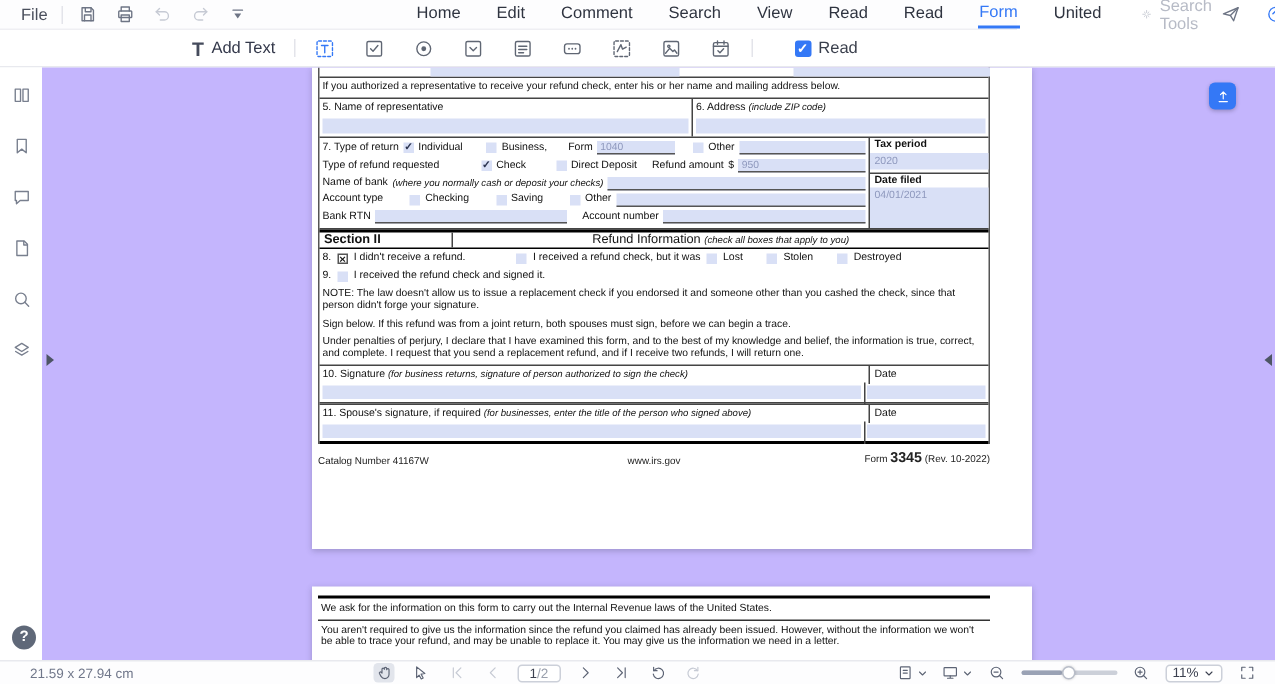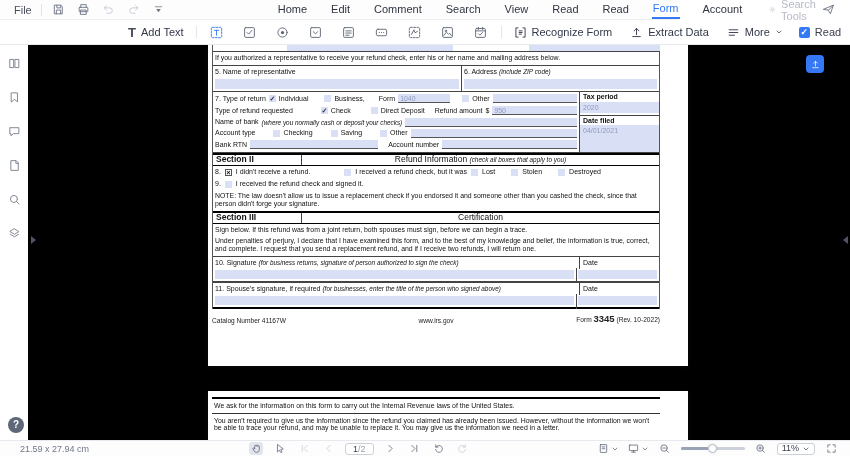--- a/index.html
+++ b/index.html
@@ -32,21 +32,21 @@
   .read-toggle { display:flex; align-items:center; gap:5px; margin-left:16px; }
   .read-box { width:11px; height:11px; background:#3478f6; border-radius:2px; color:#fff; font-size:9px; line-height:11px; text-align:center; font-weight:bold; }
 
   
   .main { position:absolute; left:0; top:45px; width:850px; height:395px; display:flex; }
   .sidebar { position:relative; width:28px; height:100%; background:#fff; flex:none; }
   .sb-items { display:flex; flex-direction:column; align-items:center; gap:18px; padding-top:10px; }
   .sbbtn { display:flex; align-items:center; justify-content:center; width:16px; height:16px; color:#787f8e; }
   .helpbtn { position:absolute; left:8px; bottom:7px; width:16px; height:16px; border-radius:50%; background:#5f6878; color:#fff; font-size:10px; font-weight:bold; text-align:center; line-height:16px; }
 
-  .docarea { position:relative; flex:1; height:100%; background:#000000; overflow:hidden; }
+  .docarea { position:relative; flex:1; height:100%; background:#c4b5fd; overflow:hidden; }
   .page { position:absolute; left:180px; width:480px; background:#fff; box-shadow:0 1px 4px rgba(40,45,60,.25); }
   #p1 { top:0; height:321px; }
   #p2 { top:346px; height:120px; }
 
   .floatbtn { position:absolute; left:778px; top:10px; width:18px; height:18px; background:#3478f6; border-radius:4px; display:flex; align-items:center; justify-content:center; color:#fff; box-shadow:0 1px 3px rgba(0,0,0,.25); }
   .handle { position:absolute; top:186px; width:8px; height:18px; display:flex; align-items:center; justify-content:center; }
   .handle.l { left:1px; } .handle.r { right:1px; }
   .tri-r { width:0; height:0; border-top:4px solid transparent; border-bottom:4px solid transparent; border-left:5px solid #4d5565; }
   .tri-l { width:0; height:0; border-top:4px solid transparent; border-bottom:4px solid transparent; border-right:5px solid #4d5565; }
 
@@ -323,21 +323,21 @@
     </div>
     <div class="mb-tabs">
       <span class="tab">Home</span>
       <span class="tab">Edit</span>
       <span class="tab">Comment</span>
       <span class="tab">Search</span>
       <span class="tab">View</span>
       <span class="tab">Read</span>
       <span class="tab">Read</span>
       <span class="tab active">Form</span>
-      <span class="tab">Account</span>
+      <span class="tab">United</span>
     </div>
     <div class="mb-search">
       <svg class="ic sm">
           <use href="#i-sparkle"></use>
         </svg>
       <span>Search Tools</span>
     </div>
     <div class="mb-right">
       <span class="icbtn">
           <svg class="ic">
@@ -400,43 +400,20 @@
             <use href="#i-img"></use>
           </svg>
         </span>
       <span class="toolbtn">
           <svg class="ic">
             <use href="#i-date"></use>
           </svg>
         </span>
     </div>
     <span class="vdiv"></span>
-    <div class="rb-group">
-      <div class="rb-label-btn">
-        <svg class="ic">
-            <use href="#i-recog"></use>
-          </svg>
-        <span>Recognize Form</span>
-      </div>
-      <div class="rb-label-btn">
-        <svg class="ic">
-            <use href="#i-extract"></use>
-          </svg>
-        <span>Extract Data</span>
-      </div>
-      <div class="rb-label-btn">
-        <svg class="ic">
-            <use href="#i-more"></use>
-          </svg>
-        <span>More</span>
-        <svg class="ic xs">
-            <use href="#i-chevdn"></use>
-          </svg>
-      </div>
-    </div>
     <div class="read-toggle">
       <span class="read-box"><span>✓</span></span>
       <span>Read</span>
     </div>
   </div>
 
   <div class="main">
     <div class="sidebar">
       <div class="sb-items">
         <span class="sbbtn">
@@ -583,24 +560,20 @@
           </div>
           <div class="frow itemrow" style="height:11px">
             <span>9.</span>
             <span class="cbx"></span>
             <span>I received the refund check and signed it.</span>
           </div>
           <div class="frow noterow">
             <span class="b">NOTE:</span>
             <span>The law doesn't allow us to issue a replacement check if you endorsed it and someone other than you cashed the check, since that person didn't forge your signature.</span>
           </div>
-          <div class="frow sech">
-            <span class="sname">Section III</span>
-            <span class="stitle"><span class="b">Certification</span></span>
-          </div>
           <div class="frow textrow">
             <span>Sign below. If this refund was from a joint return,</span>
             <span class="b">both</span>
             <span>spouses must sign, before we can begin a trace.</span>
           </div>
           <div class="frow textrow" style="padding-bottom:3px">Under penalties of perjury, I declare that I have examined this form, and to the best of my knowledge and belief, the information is true, correct, and complete. I request that you send a replacement refund, and if I receive two refunds, I will return one.</div>
           <div class="frow sigrow">
             <div class="sig-head">
               <span class="sl"><span>10.</span> <span class="b">Signature</span> <span class="hint">(for business returns, signature of person authorized to sign the check)</span></span>
               <span class="sd">Date</span>

